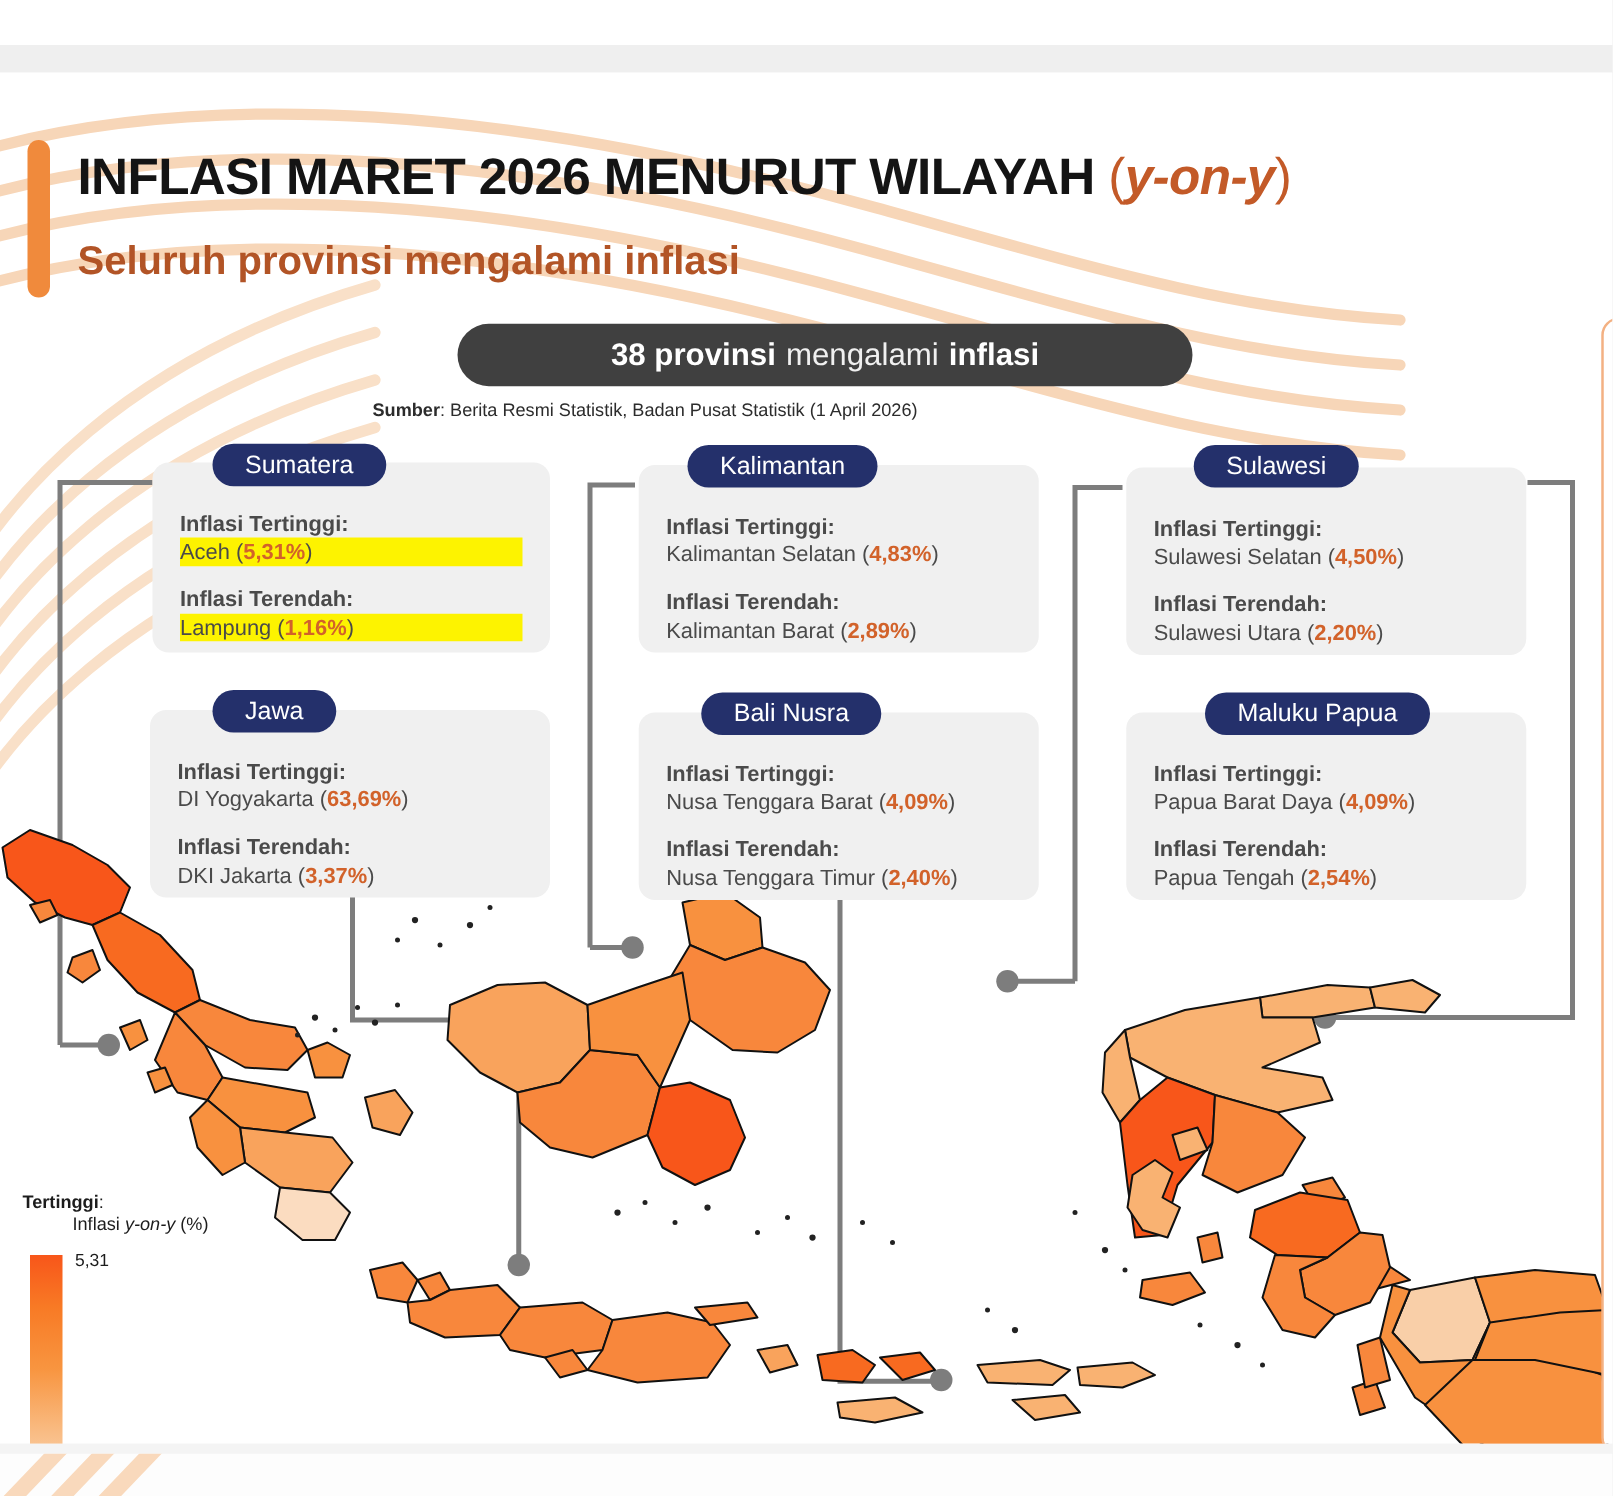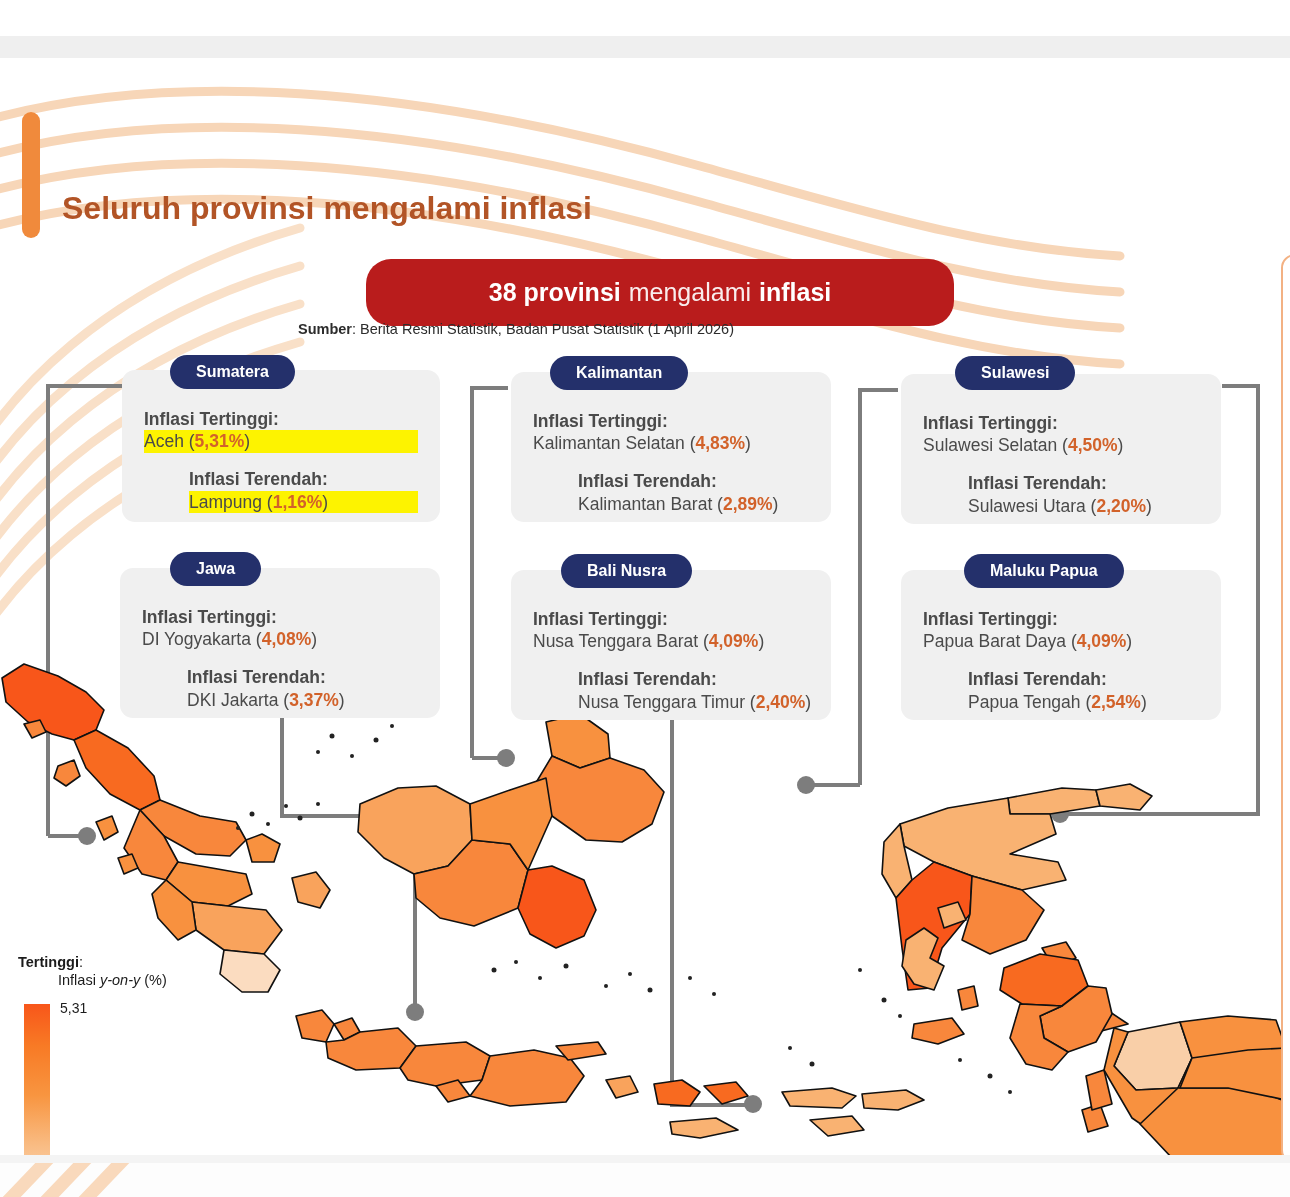--- a/index.html
+++ b/index.html
@@ -41,22 +41,22 @@
   .title .yoy { color:#c35a28; font-style:italic; font-weight:700; }
   .title .paren { color:#c35a28; font-style:normal; font-weight:400; }
 
   .subtitle {
     position:absolute; left:62px; top:132px;
     font-size:32px; font-weight:700; color:#b25426; white-space:nowrap;
   }
 
   
   .pill {
-    position:absolute; left:366px; top:201px; width:588px; height:67px;
-    background:#b91c1c; border-radius:25px;
+    position:absolute; left:366px; top:201px; width:588px; height:50px;
+    background:#404040; border-radius:25px;
     display:flex; align-items:center; justify-content:center;
     color:#ffffff; font-size:25px; white-space:nowrap;
   }
   .pill b { font-weight:700; }
   .pill .light { font-weight:400; opacity:.92; margin:0 8px; }
 
   .source {
     position:absolute; left:0; top:263px; width:1032px; text-align:center;
     font-size:14.5px; color:#2c2c2c;
   }
@@ -64,28 +64,28 @@
 
   
   .card {
     position:absolute; background:#f0f0f0; border-radius:13px;
   }
   .card .body { padding:38px 22px 14px 22px; }
   .card .lbl  { font-size:17.5px; font-weight:700; color:#4a4a4a; line-height:1.28; }
   .card .val  { font-size:17.5px; font-weight:400; color:#4a4a4a; line-height:1.3; white-space:nowrap; }
   .card .val .num { font-weight:700; color:#d2622a; }
   .card .grp  { margin-bottom:15px; }
-  .card .grp:last-child { margin-bottom:0;margin-left:45px; }
+  .card .grp:last-child { margin-bottom:0; }
   .hl { background:#fdf300; }
   .hl .num { color:#d2622a; }
 
   .chip {
     position:absolute; height:34px; border-radius:17px; background:#24306b;
     display:flex; align-items:center; justify-content:center;
-    color:#ffffff; font-size:16px; font-weight:700; white-space:nowrap;
+    color:#ffffff; font-size:20px; font-weight:400; white-space:nowrap;
     padding:0 26px;
   }
 
   
   .conn { position:absolute; inset:0; pointer-events:none; }
 
   
   .legend { position:absolute; left:18px; top:896px; }
   .legend .l1 { font-size:14.5px; color:#1c1c1c; }
   .legend .l1 b { font-weight:700; }
@@ -128,20 +128,24 @@
         <path d="M-60,508 C-10,368 120,260 300,208"></path>
         <path d="M-60,546 C-10,406 120,298 300,246"></path>
         <path d="M-60,584 C-10,444 120,336 300,284"></path>
         <path d="M-60,622 C-10,482 120,374 300,322"></path>
         <path d="M-60,660 C-10,520 120,412 300,360"></path>
       </g>
     </svg>
 
     <div class="accent-bar"></div>
 
+    <div class="title">
+      <span>INFLASI MARET 2026 MENURUT WILAYAH</span>
+      <span class="paren">(</span><span class="yoy">y-on-y</span><span class="paren">)</span>
+    </div>
 
     <div class="subtitle">Seluruh provinsi mengalami inflasi</div>
 
     <div class="pill">
       <b>38 provinsi</b>
       <span class="light">mengalami</span>
       <b>inflasi</b>
     </div>
 
     <div class="source">
@@ -341,21 +345,21 @@
     <div class="chip" style="left:955px; top:298px;">
         <span>Sulawesi</span>
       </div>
 
     <div class="card" style="left:120px; top:510px; width:320px; height:150px;">
       <div class="body">
         <div class="grp">
           <div class="lbl">Inflasi Tertinggi:</div>
           <div class="val">
             <span>DI Yogyakarta</span>
-            (<span class="num">4,08%</span>)
+            (<span class="num">63,69%</span>)
           </div>
         </div>
         <div class="grp">
           <div class="lbl">Inflasi Terendah:</div>
           <div class="val">
             <span>DKI Jakarta</span>
             (<span class="num">3,37%</span>)
           </div>
         </div>
       </div>

